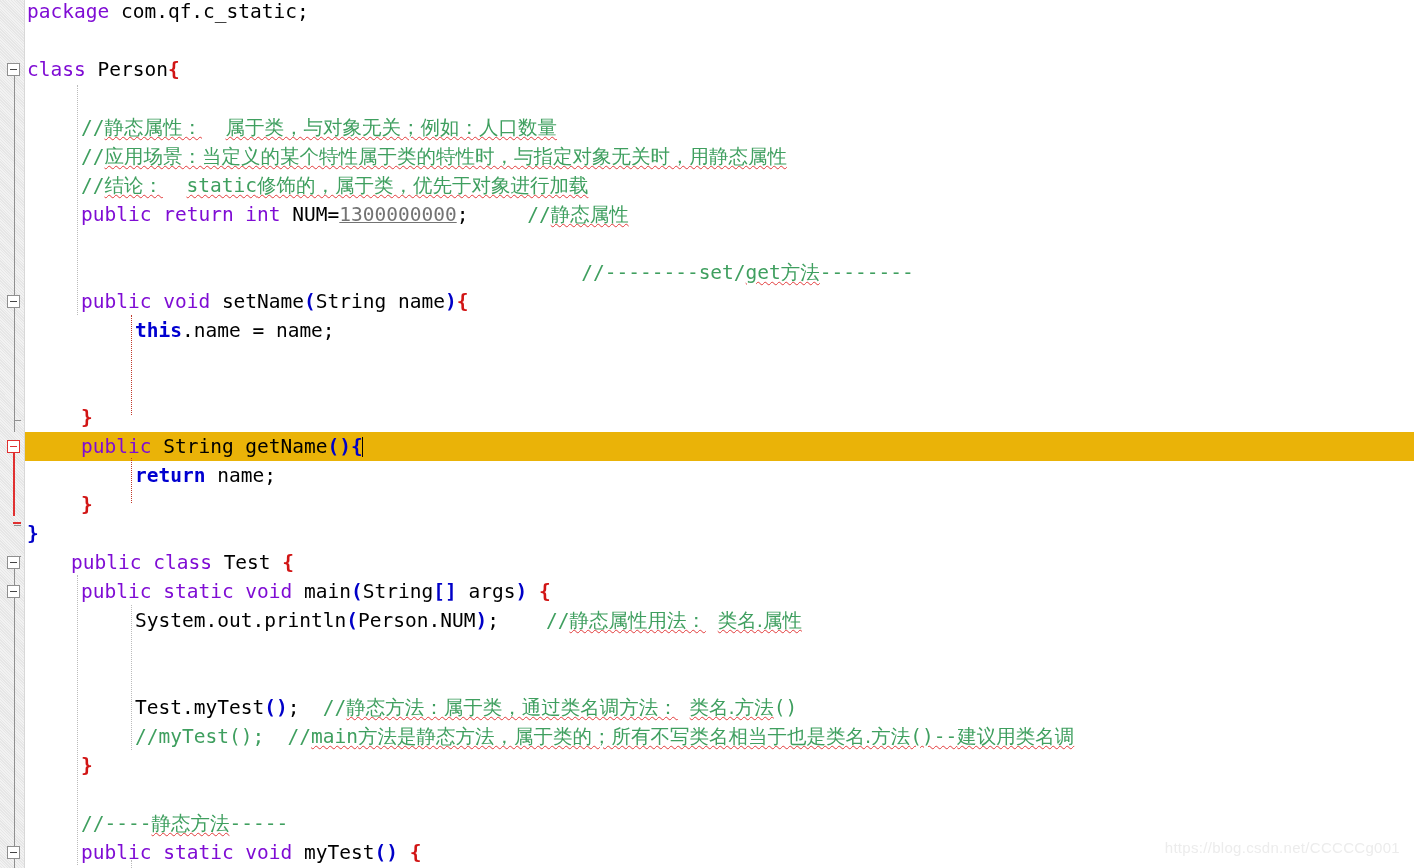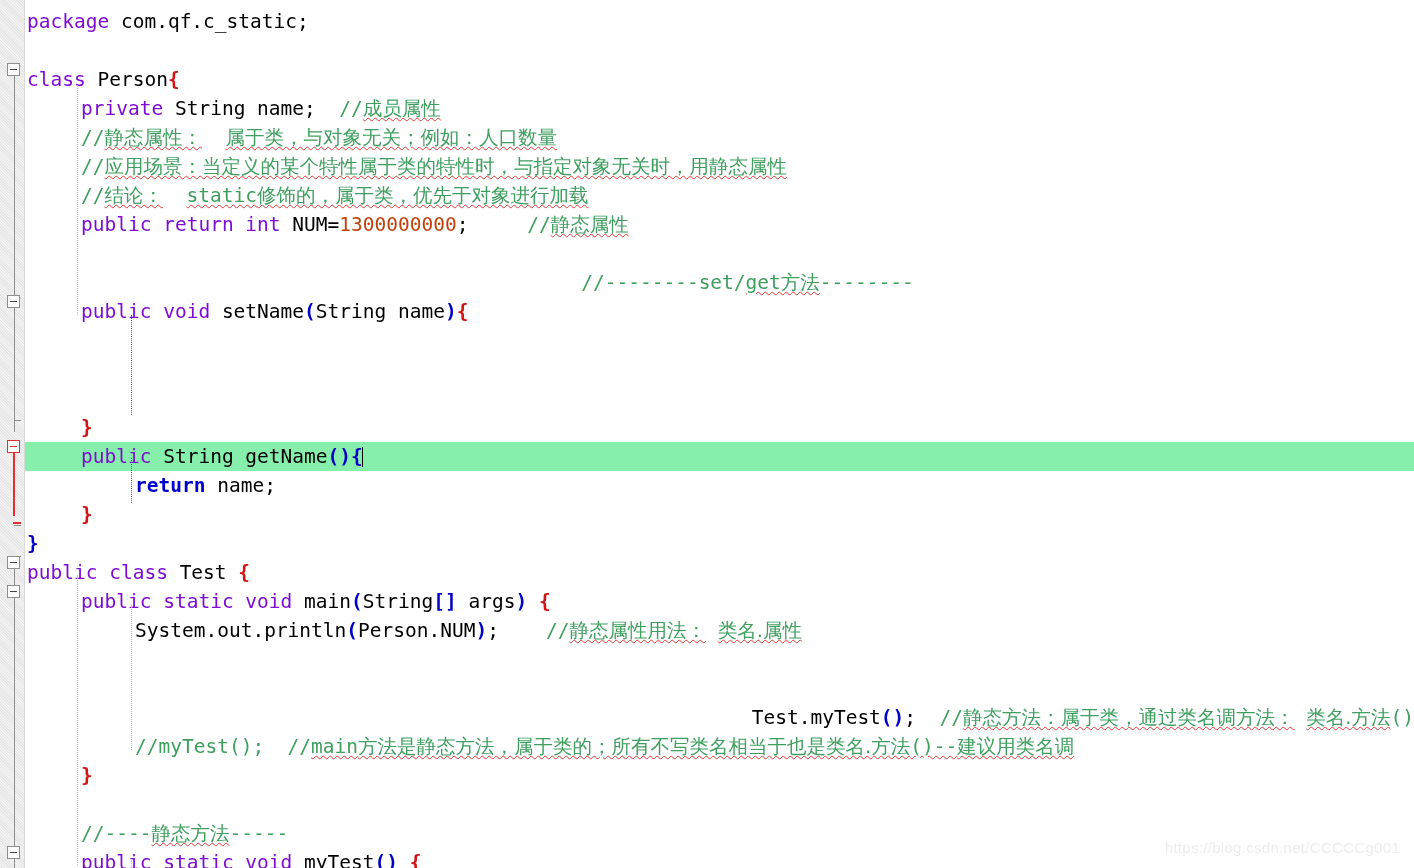--- a/index.html
+++ b/index.html
@@ -76,21 +76,21 @@
     width: 7px;
     height: 1px;
     background: #8f8f8f;
   }
   .endtick.red { background: #e03030; height: 2px; left: 13px; width: 8px; }
 
   
   .code-surface {
     position: absolute;
     left: 25px;
-    top: 10px;
+    top: 0;
     right: 0;
     height: 628px;
     background: #ffffff;
     z-index: 1;
   }
 
   .line {
     position: absolute;
     left: 0;
     right: 0;
@@ -98,21 +98,21 @@
     line-height: 29px;
     white-space: pre;
     font-size: 19.5px;
     letter-spacing: 0px;
     color: #000000;
   }
   .line .txt { display: inline; }
 
   
   .line.current {
-    background: #86efac;
+    background: #eab308;
   }
 
   
   .iguide {
     position: absolute;
     width: 1px;
     background: #cfcfcf;
     z-index: 2;
   }
   .iguide.dotted {
@@ -121,21 +121,21 @@
   }
   .iguide.grey-dotted {
     background: none;
     border-left: 1px dotted #bbbbbb;
   }
 
   
   .kw   { color: #7f0cd4; }              
   .kw2  { color: #0000d0; font-weight: bold; } 
   .plain{ color: #000000; }
-  .num  { color: #c2410c; }              
+  .num  { color: #737373; text-decoration: underline; }              
   .cmt  { color: #3f9f5f; }              
   .bracket { color: #0000c8; font-weight: bold; }
   .brace-red { color: #d11414; font-weight: bold; }
   .brace-blue { color: #0000c8; font-weight: bold; }
 
   
   .sq {
     text-decoration: underline;
     text-decoration-style: wavy;
     text-decoration-color: #e23b3b;
@@ -191,40 +191,40 @@
         <div class="fold" style="top: 556px;"></div>
         <div class="fold" style="top: 585px;"></div>
         <div class="fold" style="top: 846px;"></div>
       </div>
   </div>
 
   <div class="code-surface" id="code-surface">
       <div class="line" style="top: -3px;"><span class="txt" style="padding-left: 2px;"></span><span class="kw">package</span><span class="plain"> com.qf.c_static;</span></div>
       <div class="line" style="top: 26px;"><span class="txt" style="padding-left: 2px;"></span></div>
       <div class="line" style="top: 55px;"><span class="txt" style="padding-left: 2px;"></span><span class="kw">class</span><span class="plain"> Person</span><span class="brace-red">{</span></div>
-      <div class="line" style="top: 84px;"><span class="txt" style="padding-left: 56px;"></span><span class="kw">private</span><span class="plain"> String name;  </span><span class="cmt">//</span><span class="cmt sq cjk">成员属性</span></div>
       <div class="line" style="top: 142px;"><span class="txt" style="padding-left: 56px;"></span><span class="cmt">//</span><span class="cmt sq cjk">应用场景：当定义的某个特性属于类的特性时，与指定对象无关时，用静态属性</span></div>
       <div class="line" style="top: 113px;"><span class="txt" style="padding-left: 56px;"></span><span class="cmt">//</span><span class="cmt sq cjk">静态属性：</span><span class="cmt">  </span><span class="cmt sq cjk">属于类，与对象无关；例如：人口数量</span></div>
       <div class="line" style="top: 171px;"><span class="txt" style="padding-left: 56px;"></span><span class="cmt">//</span><span class="cmt sq cjk">结论：</span><span class="cmt">  </span><span class="cmt sq">static</span><span class="cmt sq cjk">修饰的，属于类，优先于对象进行加载</span></div>
       <div class="line" style="top: 200px;"><span class="txt" style="padding-left: 56px;"></span><span class="kw">public return int</span><span class="plain"> NUM=</span><span class="num">1300000000</span><span class="plain">;    </span><span class="cmt"> //</span><span class="cmt sq cjk">静态属性</span></div>
       <div class="line" style="top: 229px;"><span class="txt" style="padding-left: 56px;"></span></div>
       <div class="line" style="top: 258px; text-align: center;"><span class="txt" style="padding-left: 56px;"></span><span class="cmt">//--------set/</span><span class="cmt sq">get</span><span class="cmt sq cjk">方法</span><span class="cmt">--------</span></div>
       <div class="line" style="top: 287px;"><span class="txt" style="padding-left: 56px;"></span><span class="kw">public void</span><span class="plain"> setName</span><span class="bracket">(</span><span class="plain">String name</span><span class="bracket">)</span><span class="brace-red">{</span></div>
+      <div class="line" style="top: 316px;"><span class="txt" style="padding-left: 110px;"></span><span class="kw2">this</span><span class="plain">.name </span><span class="plain">= name;</span></div>
       <div class="line" style="top: 345px;"><span class="txt" style="padding-left: 110px;"></span></div>
       <div class="line" style="top: 403px;"><span class="txt" style="padding-left: 56px;"></span><span class="brace-red">}</span></div>
       <div class="line current" style="top: 432px;"><span class="txt" style="padding-left: 56px;"></span><span class="kw">public</span><span class="plain"> String getName</span><span class="bracket">()</span><span class="brace-blue">{</span><span class="caret"></span></div>
       <div class="line" style="top: 461px;"><span class="txt" style="padding-left: 110px;"></span><span class="kw2">return</span><span class="plain"> name;</span></div>
       <div class="line" style="top: 490px;"><span class="txt" style="padding-left: 56px;"></span><span class="brace-red">}</span></div>
       <div class="line" style="top: 519px;"><span class="txt" style="padding-left: 2px;"></span><span class="brace-blue">}</span></div>
-      <div class="line" style="top: 548px;"><span class="txt" style="padding-left: 2px;"></span><span class="kw">public class</span><span class="plain"> Test </span><span class="brace-red">{</span></div>
+      <div class="line" style="top: 548px; margin-left: 44px;"><span class="txt" style="padding-left: 2px;"></span><span class="kw">public class</span><span class="plain"> Test </span><span class="brace-red">{</span></div>
       <div class="line" style="top: 577px;"><span class="txt" style="padding-left: 56px;"></span><span class="kw">public static void</span><span class="plain"> main</span><span class="bracket">(</span><span class="plain">String</span><span class="bracket">[]</span><span class="plain"> args</span><span class="bracket">)</span><span class="plain"> </span><span class="brace-red">{</span></div>
       <div class="line" style="top: 606px;"><span class="txt" style="padding-left: 110px;"></span><span class="plain">System.out.println</span><span class="bracket">(</span><span class="plain">Person.NUM</span><span class="bracket">)</span><span class="plain">;   </span><span class="cmt"> //</span><span class="cmt sq cjk">静态属性用法：</span><span class="cmt"> </span><span class="cmt sq cjk">类名.属性</span></div>
       <div class="line" style="top: 635px;"><span class="txt" style="padding-left: 110px;"></span></div>
       <div class="line" style="top: 664px;"><span class="txt" style="padding-left: 110px;"></span></div>
-      <div class="line" style="top: 693px; text-align: right;"><span class="txt" style="padding-left: 110px;"></span><span class="plain">Test.myTest</span><span class="bracket">()</span><span class="plain">;  </span><span class="cmt">//</span><span class="cmt sq cjk">静态方法：属于类，通过类名调方法：</span><span class="cmt"> </span><span class="cmt sq cjk">类名.方法</span><span class="cmt">()</span></div>
+      <div class="line" style="top: 693px;"><span class="txt" style="padding-left: 110px;"></span><span class="plain">Test.myTest</span><span class="bracket">()</span><span class="plain">;  </span><span class="cmt">//</span><span class="cmt sq cjk">静态方法：属于类，通过类名调方法：</span><span class="cmt"> </span><span class="cmt sq cjk">类名.方法</span><span class="cmt">()</span></div>
       <div class="line" style="top: 722px;"><span class="txt" style="padding-left: 110px;"></span><span class="cmt">//myTest();  //</span><span class="cmt sq">main</span><span class="cmt sq cjk">方法是静态方法，属于类的；所有不写类名相当于也是类名.方法</span><span class="cmt sq">()--</span><span class="cmt sq cjk">建议用类名调</span></div>
       <div class="line" style="top: 751px;"><span class="txt" style="padding-left: 56px;"></span><span class="brace-red">}</span></div>
       <div class="line" style="top: 780px;"><span class="txt" style="padding-left: 56px;"></span></div>
       <div class="line" style="top: 809px;"><span class="txt" style="padding-left: 56px;"></span><span class="cmt">//----</span><span class="cmt sq cjk">静态方法</span><span class="cmt">-----</span></div>
       <div class="line" style="top: 838px;"><span class="txt" style="padding-left: 56px;"></span><span class="kw">public static void</span><span class="plain"> myTest</span><span class="bracket">()</span><span class="plain"> </span><span class="brace-red">{</span></div>
     </div>
 
   <div class="watermark">https://blog.csdn.net/CCCCCg001</div>
 <div class="iguide grey-dotted" style="left: 77px; top: 85px; height: 230px;"></div>
     <div class="iguide dotted" style="left: 131px; top: 315px; height: 100px;"></div>

